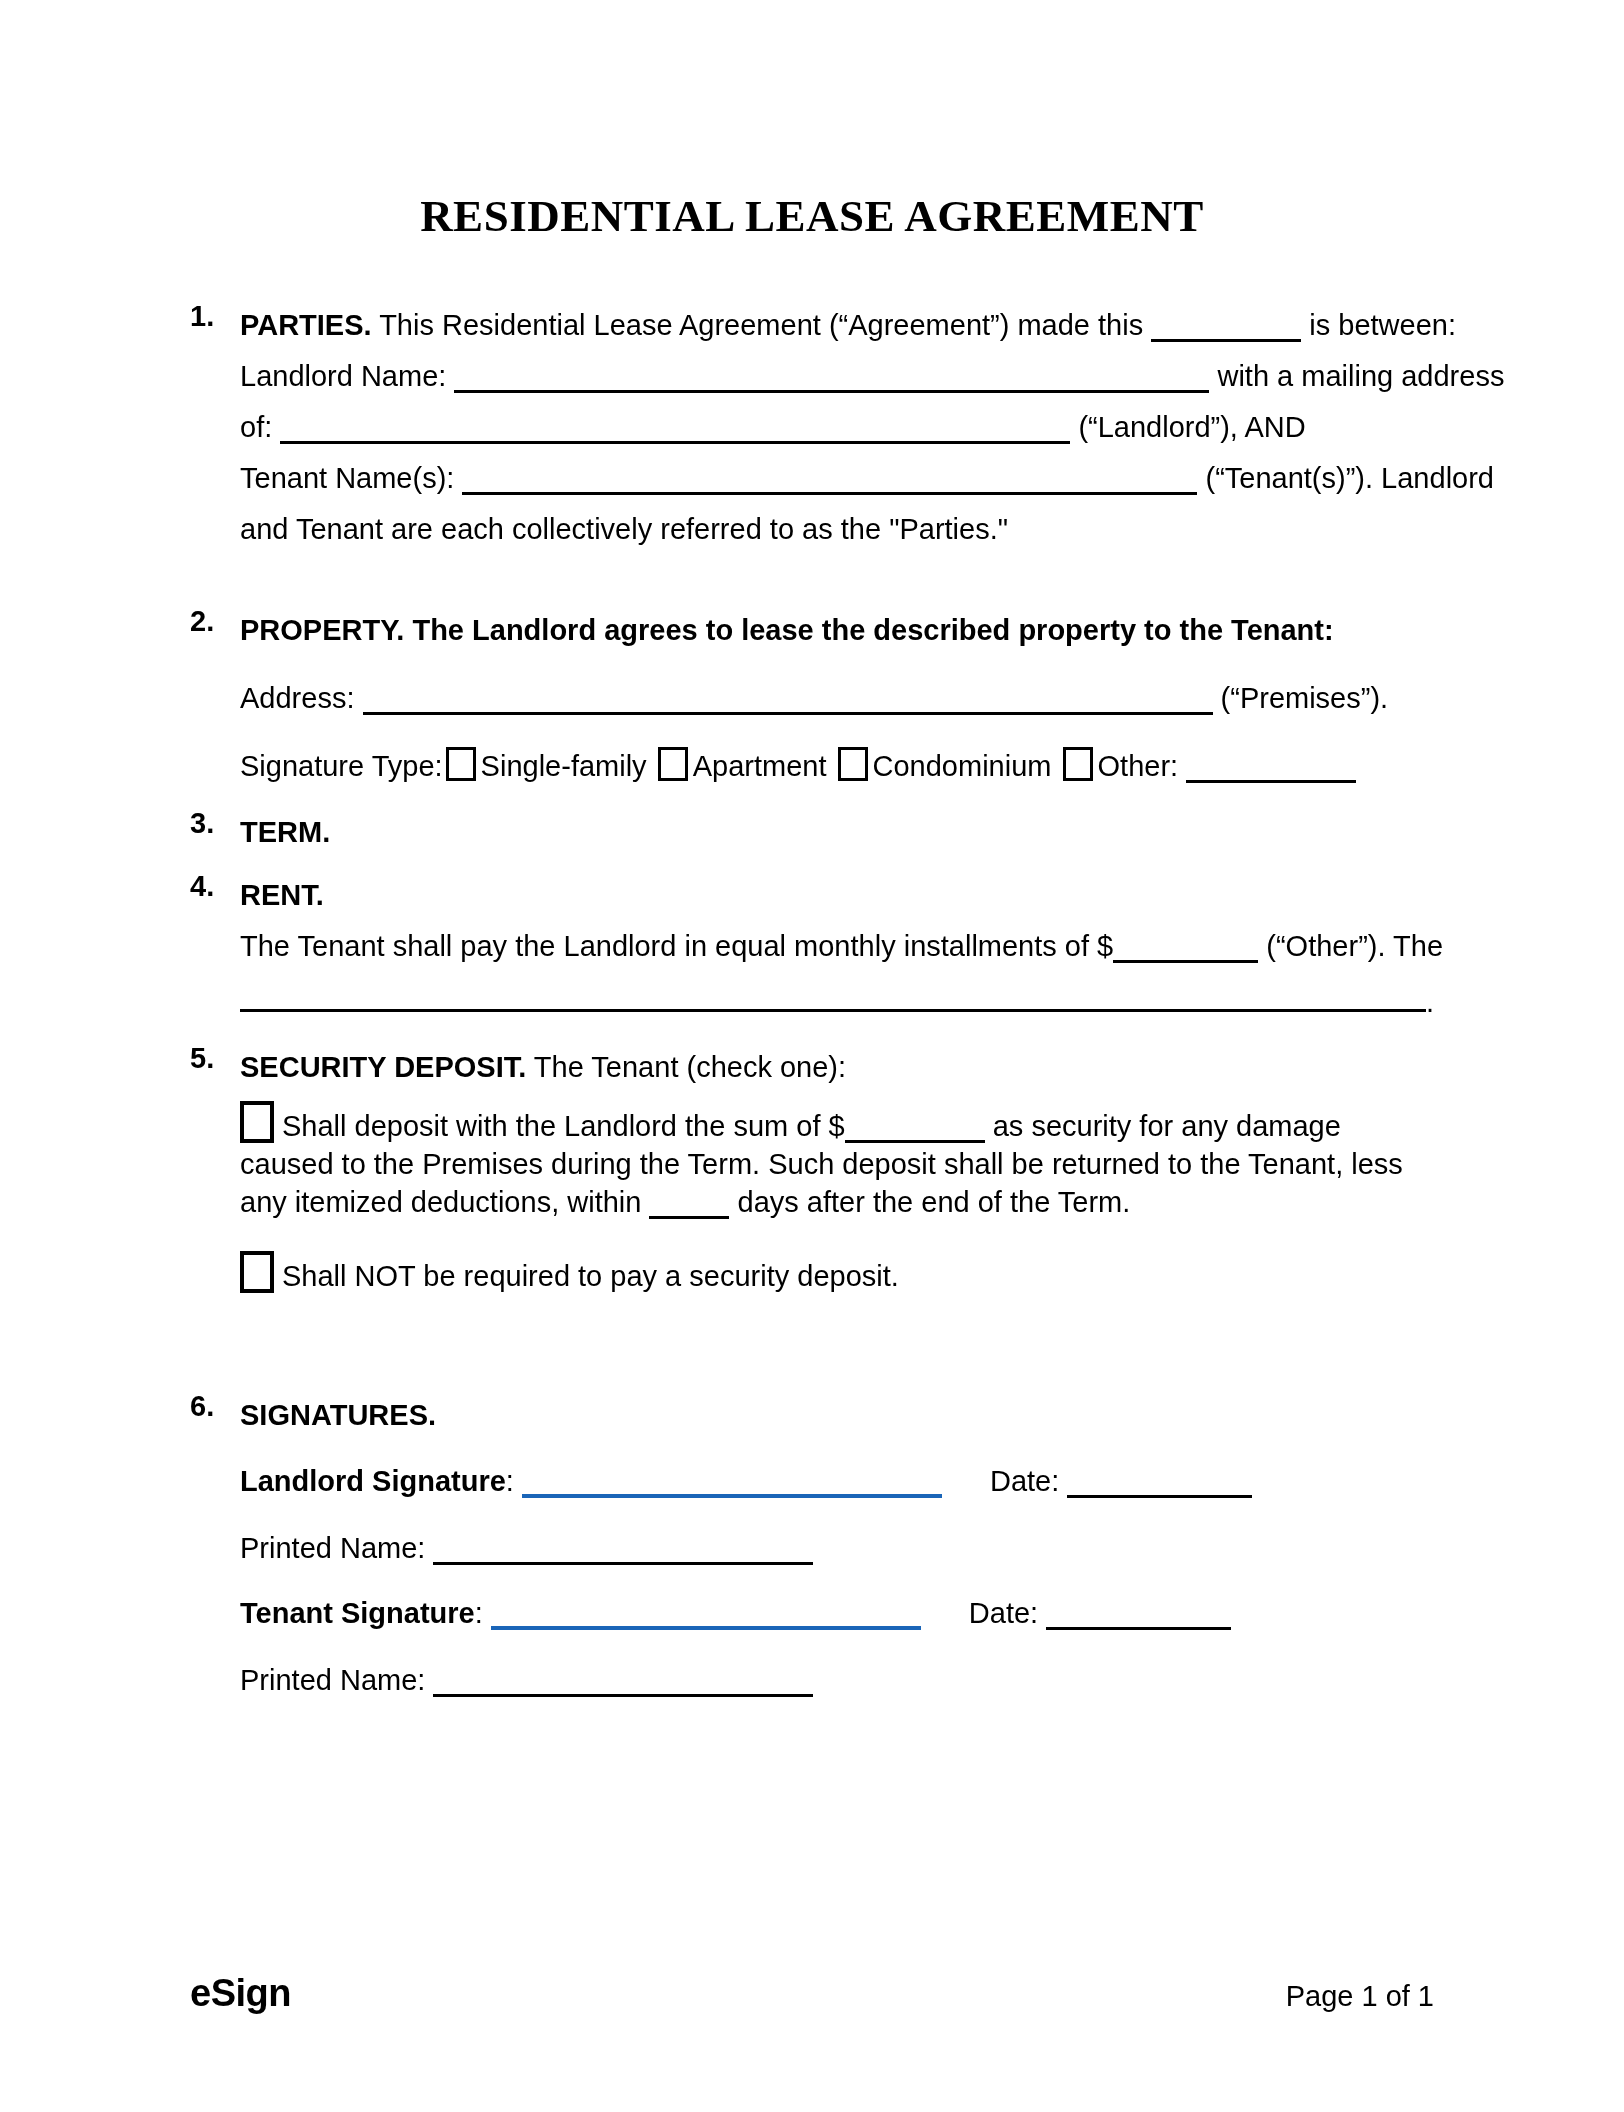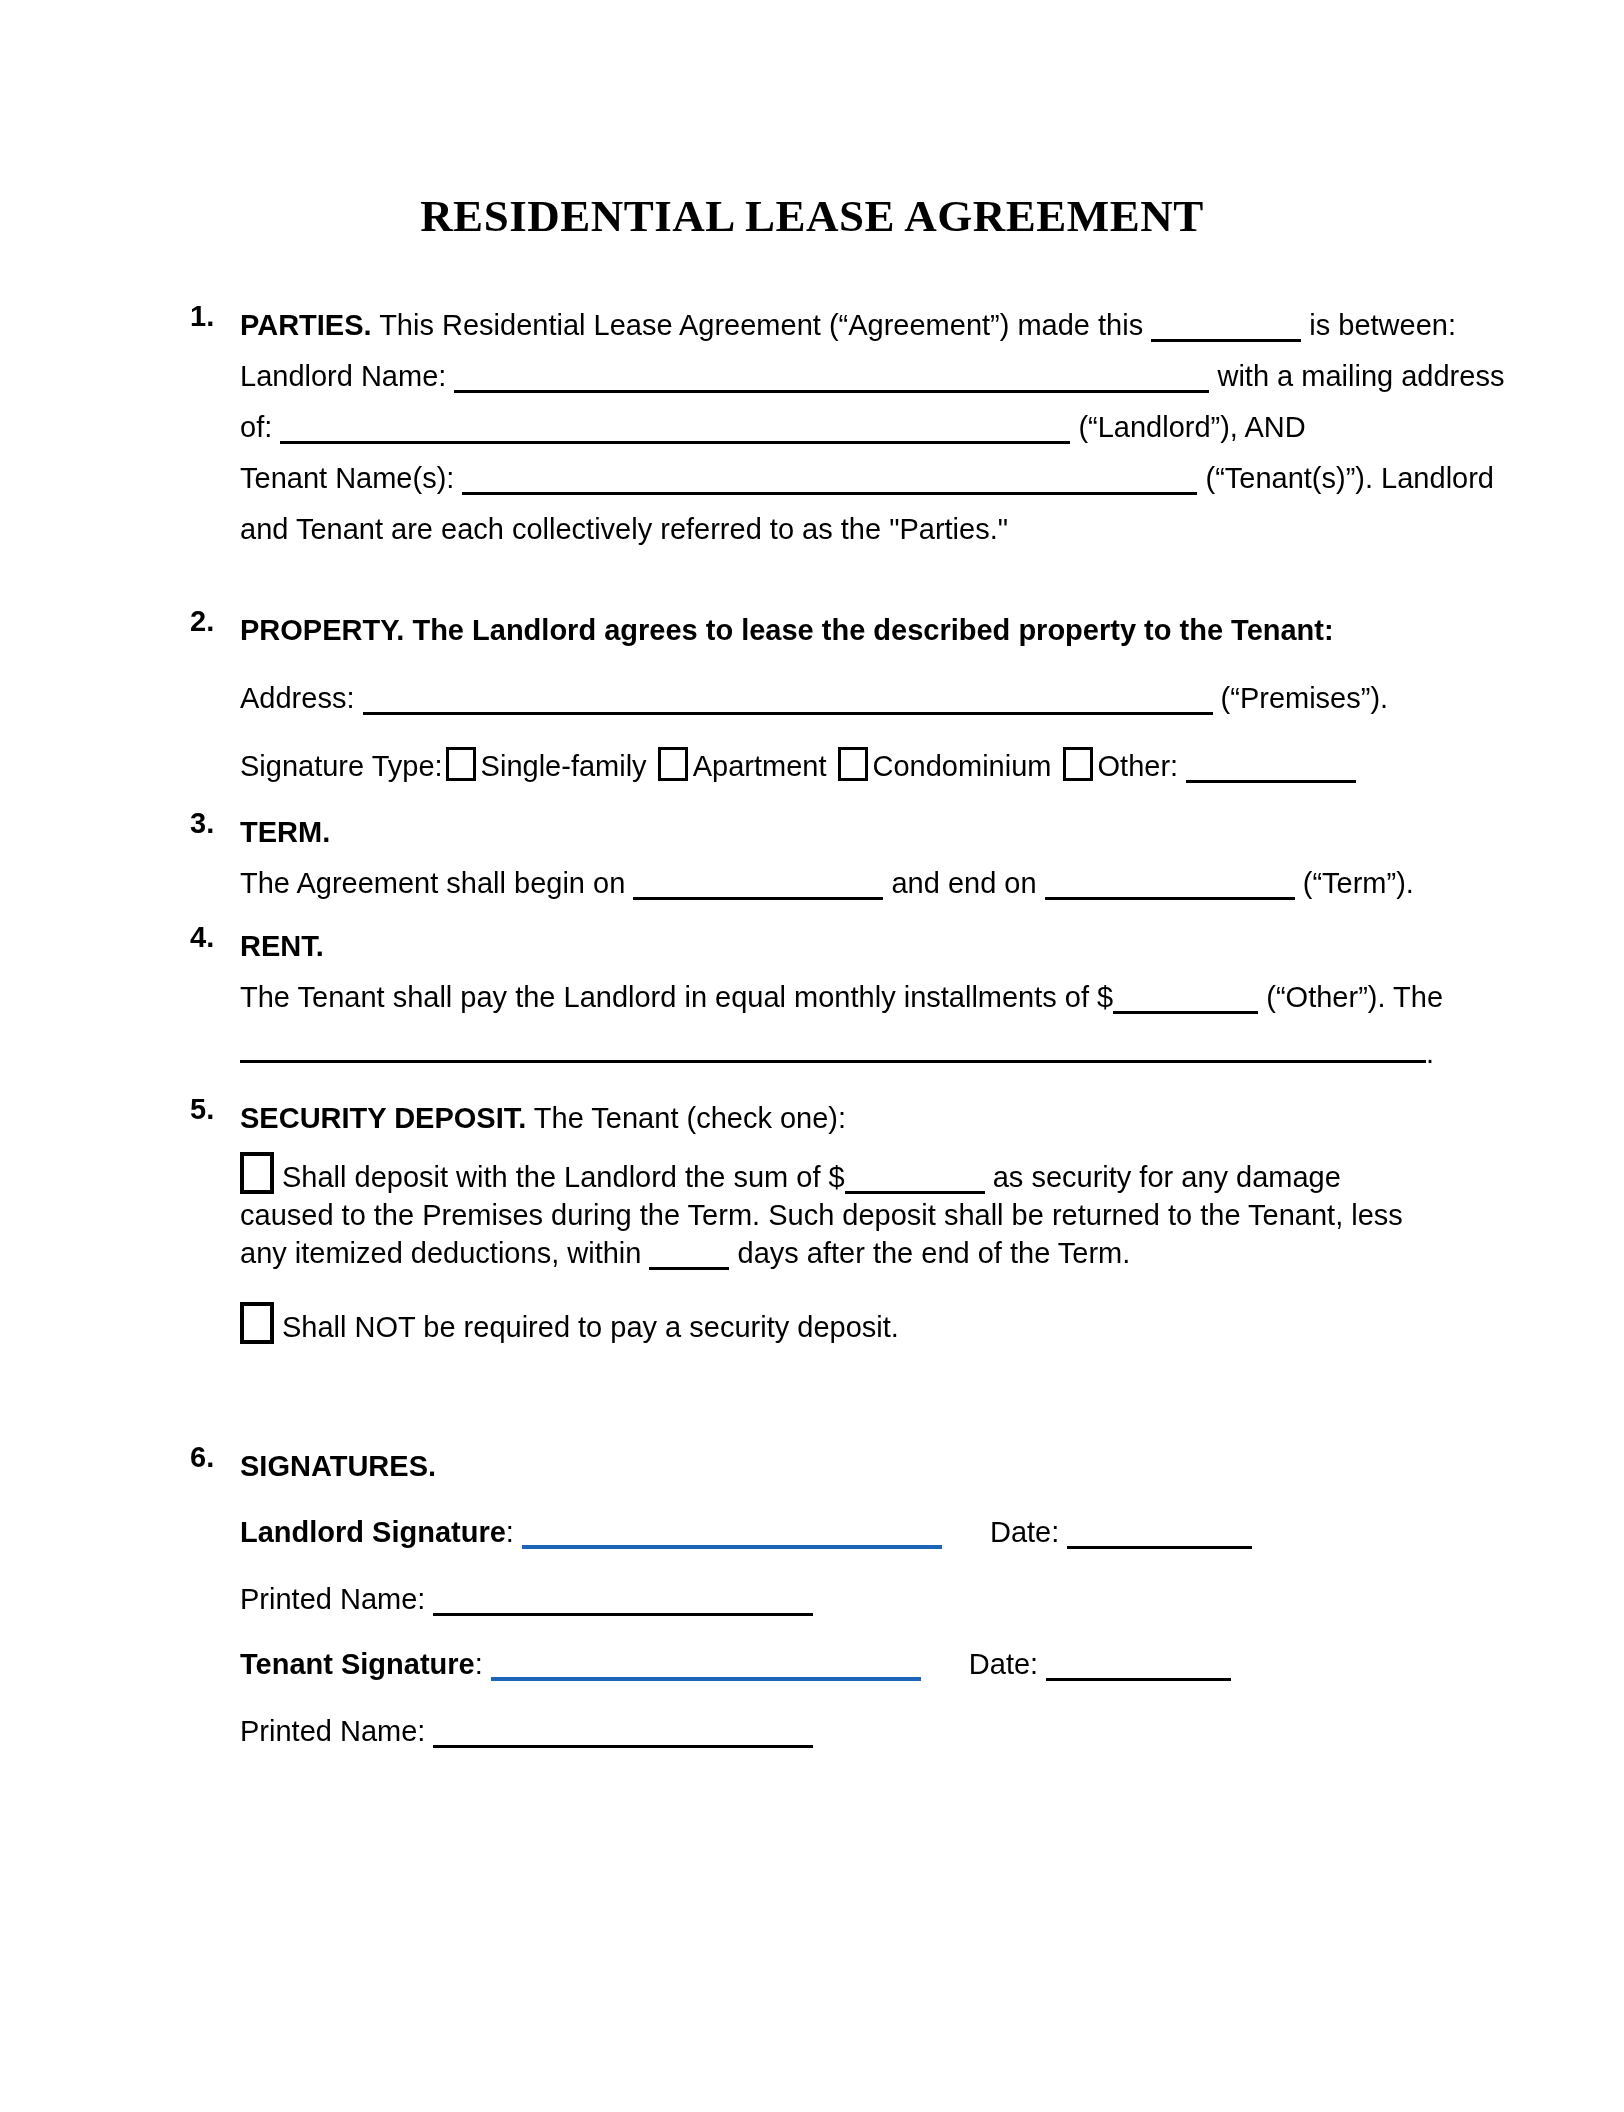--- a/index.html
+++ b/index.html
@@ -138,27 +138,20 @@
       </div>
     </div>
   </div>
 
   <div class="sec" id="sec-term">
     <div class="sec-num">3.</div>
     <div class="sec-body">
       <div class="line">
         <span class="b">TERM.</span>
       </div>
-      <div class="line">
-        <span>The Agreement shall begin on</span>
-        <span class="blank" style="width:250px"></span>
-        <span>and end on</span>
-        <span class="blank" style="width:250px"></span>
-        <span>(“Term”).</span>
-      </div>
     </div>
   </div>
 
   <div class="sec" id="sec-rent">
     <div class="sec-num">4.</div>
     <div class="sec-body">
       <div class="line">
         <span class="b">RENT.</span>
       </div>
       <div class="line">
@@ -211,14 +204,18 @@
         <span class="date-group">Date:</span>
         <span class="blank" style="width:185px"></span>
       </div>
       <div class="line printed-row2">
         <span>Printed Name:</span>
         <span class="blank" style="width:380px"></span>
       </div>
     </div>
   </div>
 
+  <div class="footer">
+    <span class="brand">eSign</span>
+    <span class="pagenum">Page 1 of 1</span>
+  </div>
 
 </div>
 
 </body></html>

